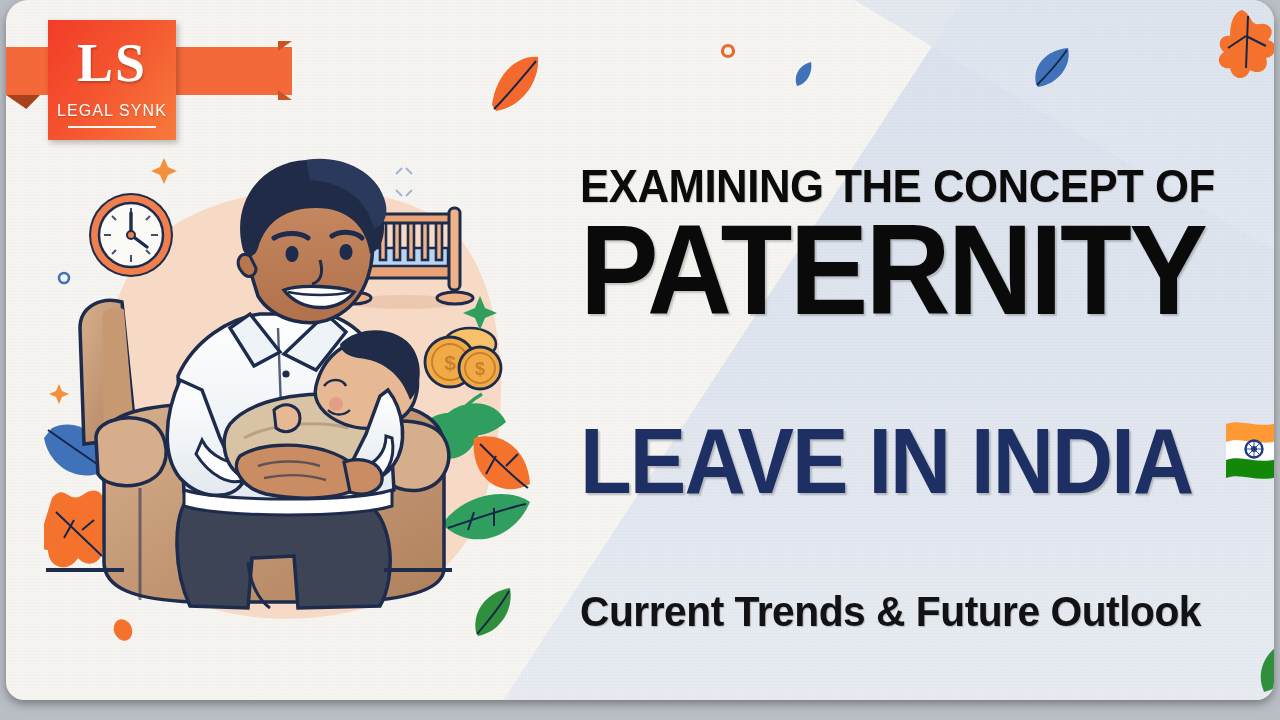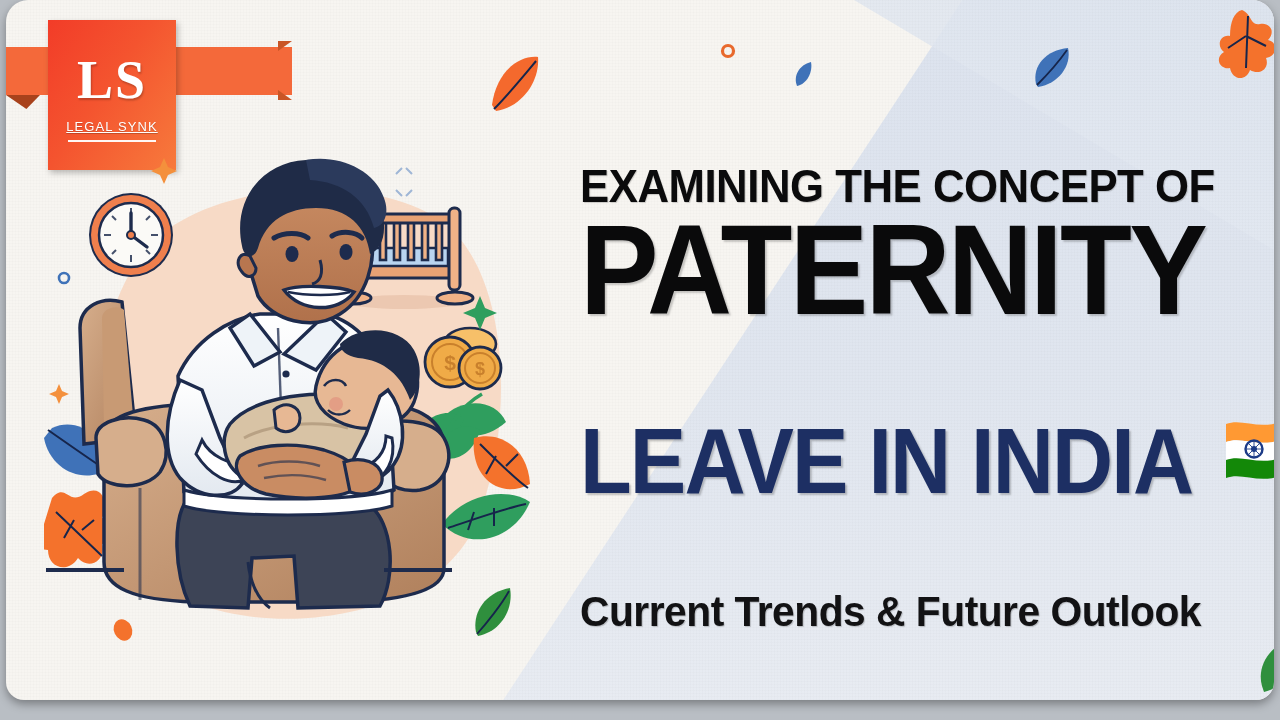--- a/index.html
+++ b/index.html
@@ -55,35 +55,34 @@
   }
   .ribbon-fold-a{
     position:absolute; left:272px; top:41px; width:14px; height:10px;
     background:#c95526; clip-path:polygon(0 0,100% 0,0 100%);
   }
   .ribbon-fold-b{
     position:absolute; left:272px; top:90px; width:14px; height:10px;
     background:#c95526; clip-path:polygon(0 0,100% 100%,0 100%);
   }
   .logo{
-    position:absolute; left:42px; top:20px; width:128px; height:150px;
+    position:absolute; left:42px; top:20px; width:128px; height:120px;
     background:linear-gradient(125deg,#f23c28 0%, #f4542f 45%, #f77a3c 100%);
     box-shadow:2px 3px 6px rgba(0,0,0,.25);
     display:flex; flex-direction:column; align-items:center; justify-content:center;
   }
   .logo-mark{
     color:#fff; font-size:54px; font-weight:bold; letter-spacing:2px;
     font-family:"Liberation Serif", serif;
     text-shadow:1px 2px 2px rgba(0,0,0,.22);
     line-height:1; margin-top:4px;
   }
   .logo-sub{
-    color:#fff; font-size:13px; letter-spacing:1.1px; margin-top:12px;
+    color:#fff; font-size:16px; letter-spacing:1.1px; margin-top:12px;
     text-shadow:0 1px 1px rgba(0,0,0,.2);
-    text-decoration:underline;
   }
   .logo-rule{
     width:88px; height:2px; background:#fff; margin-top:6px; opacity:.95;
   }
 
   
   .eyebrow, .title, .title2, .subtitle{
     position:absolute; left:574px;
     font-family:"Liberation Sans Narrow","Liberation Sans", sans-serif;
   }

